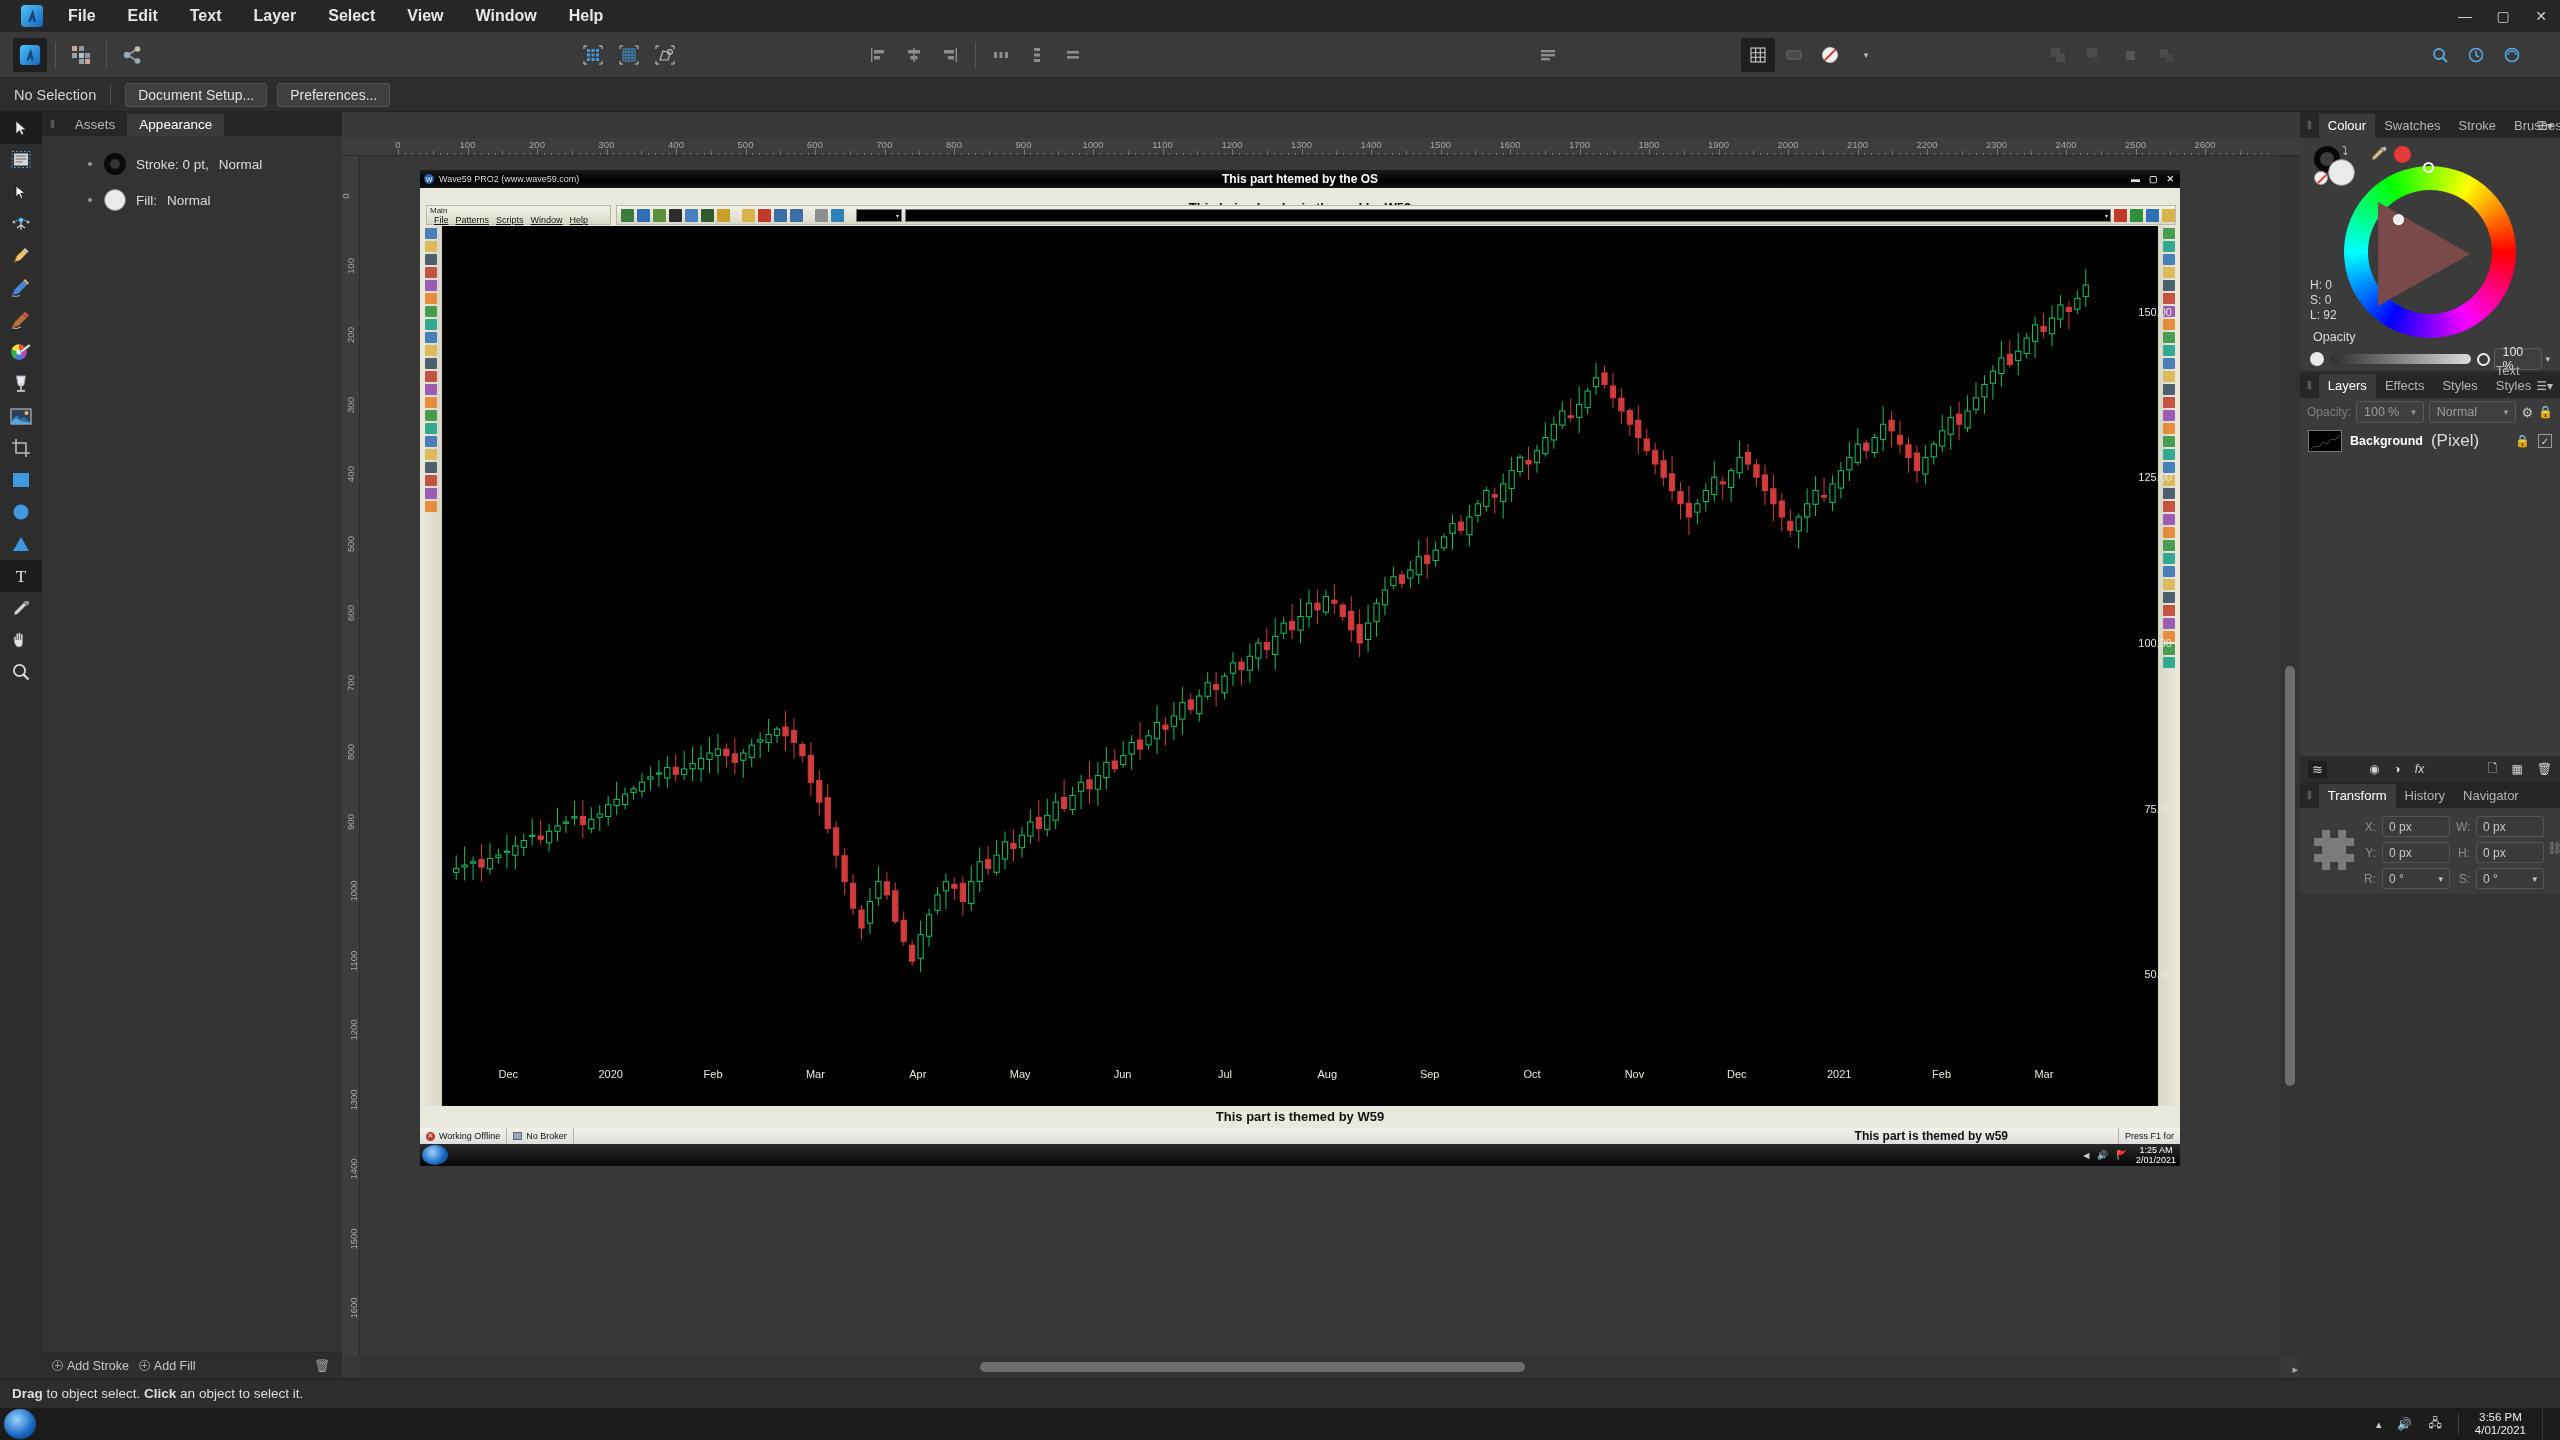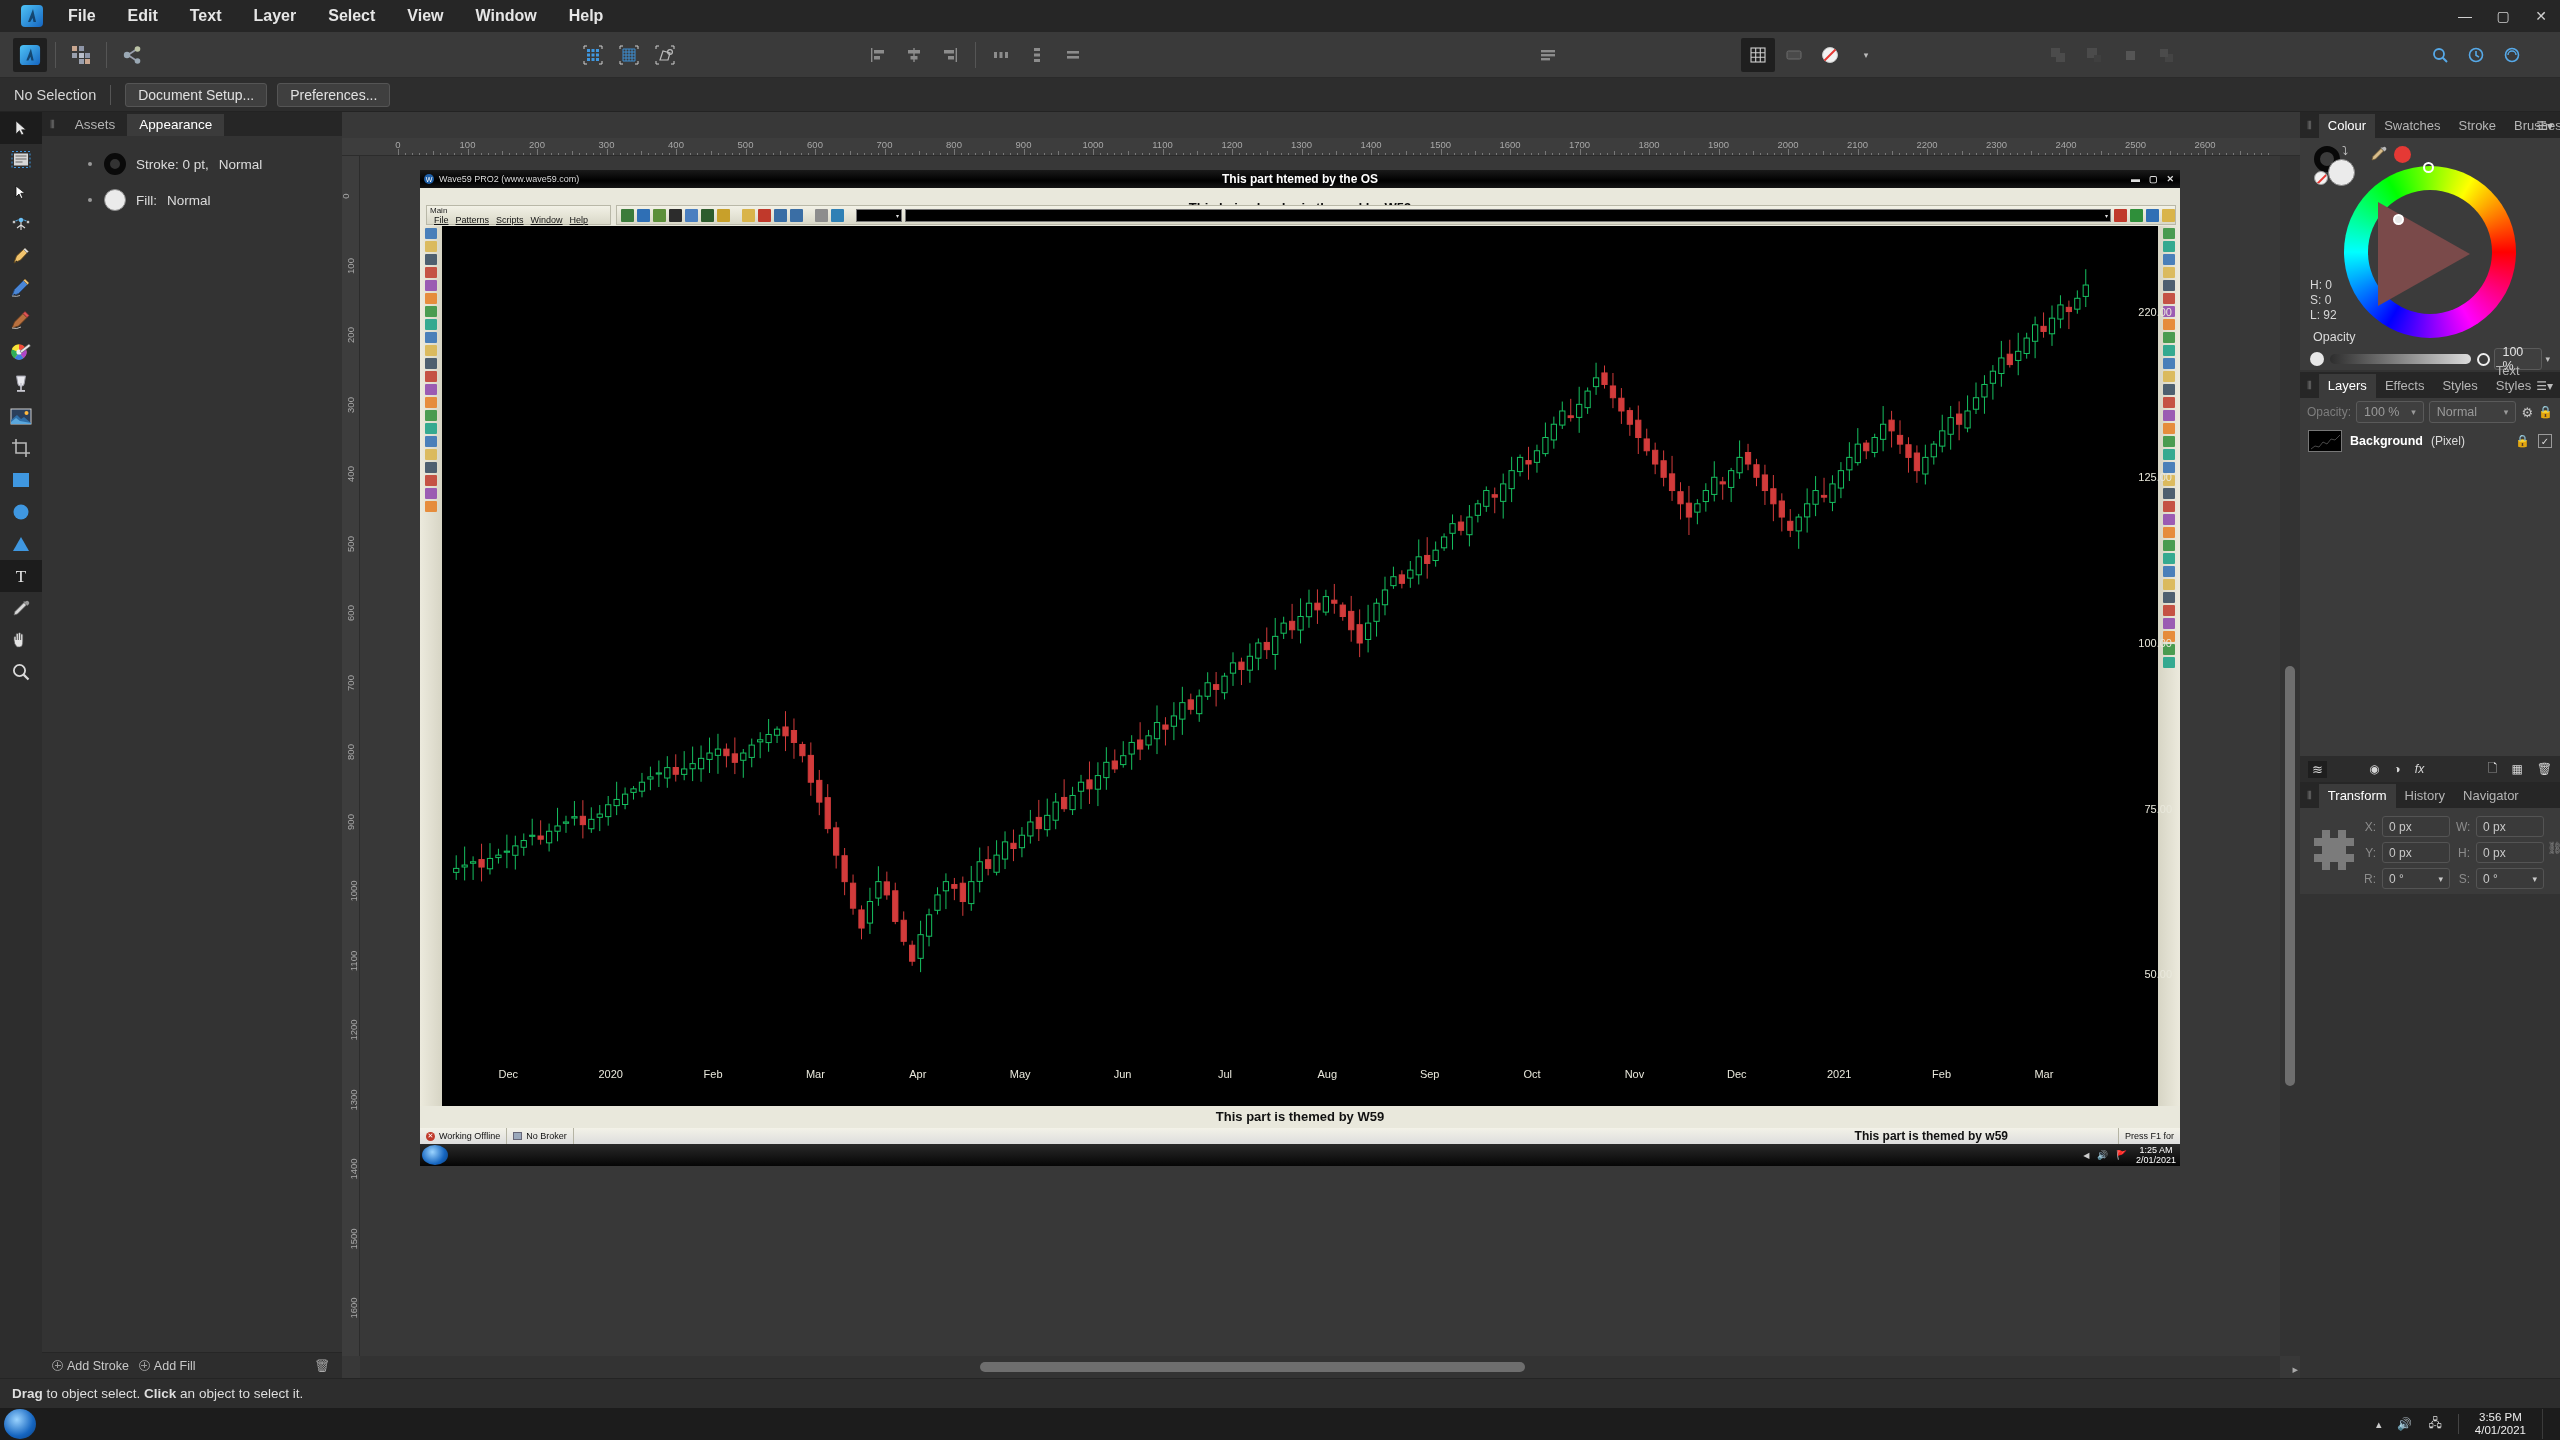--- a/index.html
+++ b/index.html
@@ -1400,21 +1400,21 @@
                 <line x1="1618.4484536082475" x2="1618.4484536082475" y1="63.27751207949075" y2="96.26608150335437" stroke="#16c060" stroke-width="1"></line>
                 <rect x="1615.8310309278352" y="72.91935483870975" width="5.2348453608247425" height="14.131720916161953" fill="#000" stroke="#16c060" stroke-width="1"></rect>
                 <line x1="1626.8917525773197" x2="1626.8917525773197" y1="68.60154970521342" y2="97.09578779975755" stroke="#d23b3b" stroke-width="1"></line>
                 <rect x="1624.2743298969074" y="75.34389890721309" width="5.2348453608247425" height="4.204488189561175" fill="#d23b3b" stroke="#d23b3b" stroke-width="1"></rect>
                 <line x1="1635.3350515463917" x2="1635.3350515463917" y1="58.40474449037049" y2="81.71389102666194" stroke="#16c060" stroke-width="1"></line>
                 <rect x="1632.7176288659793" y="66.29032258064524" width="5.2348453608247425" height="10.88914338031475" fill="#000" stroke="#16c060" stroke-width="1"></rect>
                 <line x1="1643.778350515464" x2="1643.778350515464" y1="37.20799444415832" y2="75.01876449236454" stroke="#16c060" stroke-width="1"></line>
                 <rect x="1641.1609278350516" y="53.03225806451621" width="5.2348453608247425" height="11.385147132146813" fill="#000" stroke="#16c060" stroke-width="1"></rect>
               </svg>
             <div id="ylabels">
-                <div class="ylab" style="top: 79.5484px; right: -72px;">220.00</div>
+                <div class="ylab" style="top: 79.5484px; right: -72px;">150.00</div>
                 <div class="ylab" style="top: 245.274px; right: -72px;">125.00</div>
                 <div class="ylab" style="top: 411px; right: -72px;">100.00</div>
                 <div class="ylab" style="top: 576.726px; right: -72px;">75.00</div>
                 <div class="ylab" style="top: 742.452px; right: -72px;">50.00</div>
               </div>
             <div id="xlabels">
                 <div class="xlab" style="left: 66.3063px;">Dec</div>
                 <div class="xlab" style="left: 168.681px;">2020</div>
                 <div class="xlab" style="left: 271.056px;">Feb</div>
                 <div class="xlab" style="left: 373.431px;">Mar</div>
@@ -1550,21 +1550,21 @@
     </div>
 
     <div class="psec" style="height:330px;">
       <div class="layerrow">
         <span class="lthumb">
           <svg width="34" height="22" viewBox="0 0 34 22">
               <rect width="34" height="22" fill="#000"></rect>
             <polyline points="2,18 6,15 10,16 14,11 18,13 22,8 26,9 31,4" fill="none" stroke="#5a5a5a" stroke-width="0.8"></polyline>
             </svg></span>
         <span style="color:#fff;font-size:12.5px;font-weight:bold;">Background</span>
-        <span style="color:#dcdcdc;font-size:12px;">(Pixel)</span>
+        <span style="color:#dcdcdc;font-size:17px;">(Pixel)</span>
         <span style="flex:1"></span>
         <span style="color:#c9a227;font-size:12px;">🔒</span>
         <span class="chk">✓</span>
       </div>
     </div>
 
     <div style="height:26px;background:#2c2c2c;display:flex;align-items:center;padding:0 8px;gap:14px;">
       <span style="color:#d6d6d6;font-size:13px;background:#1e1e1e;padding:1px 4px;">≋</span>
       <span style="flex:.4"></span>
       <span style="color:#d6d6d6;font-size:12px;">◉</span>

